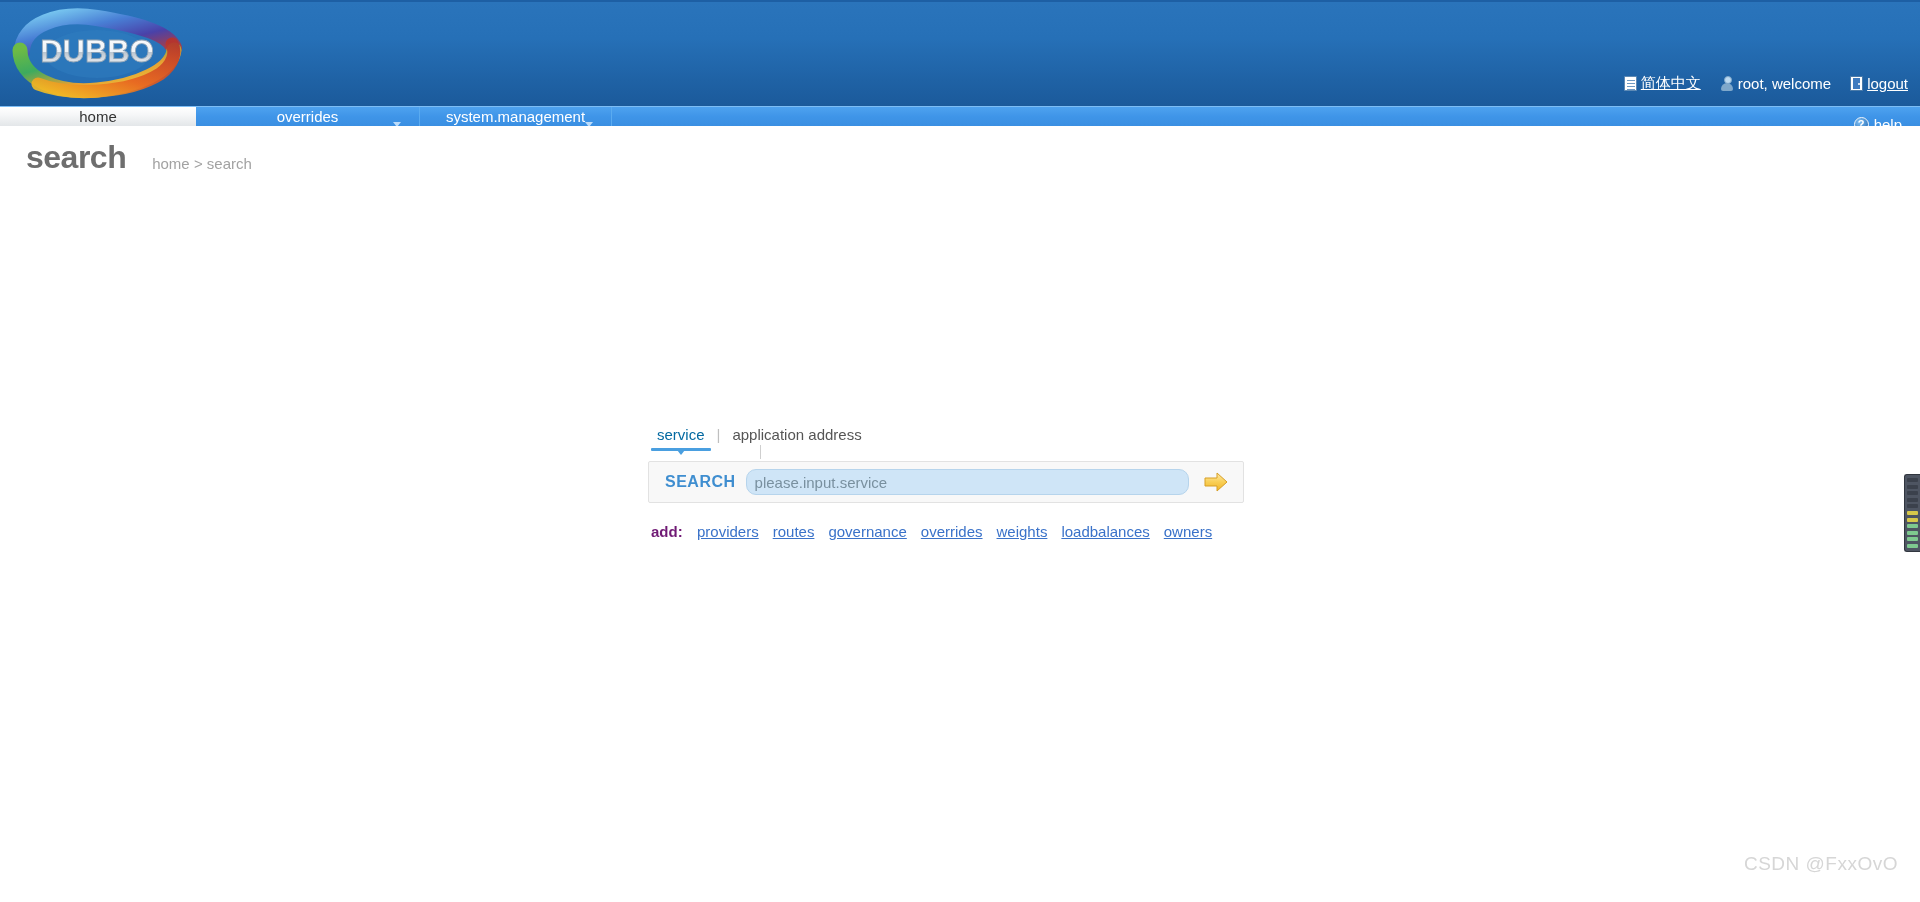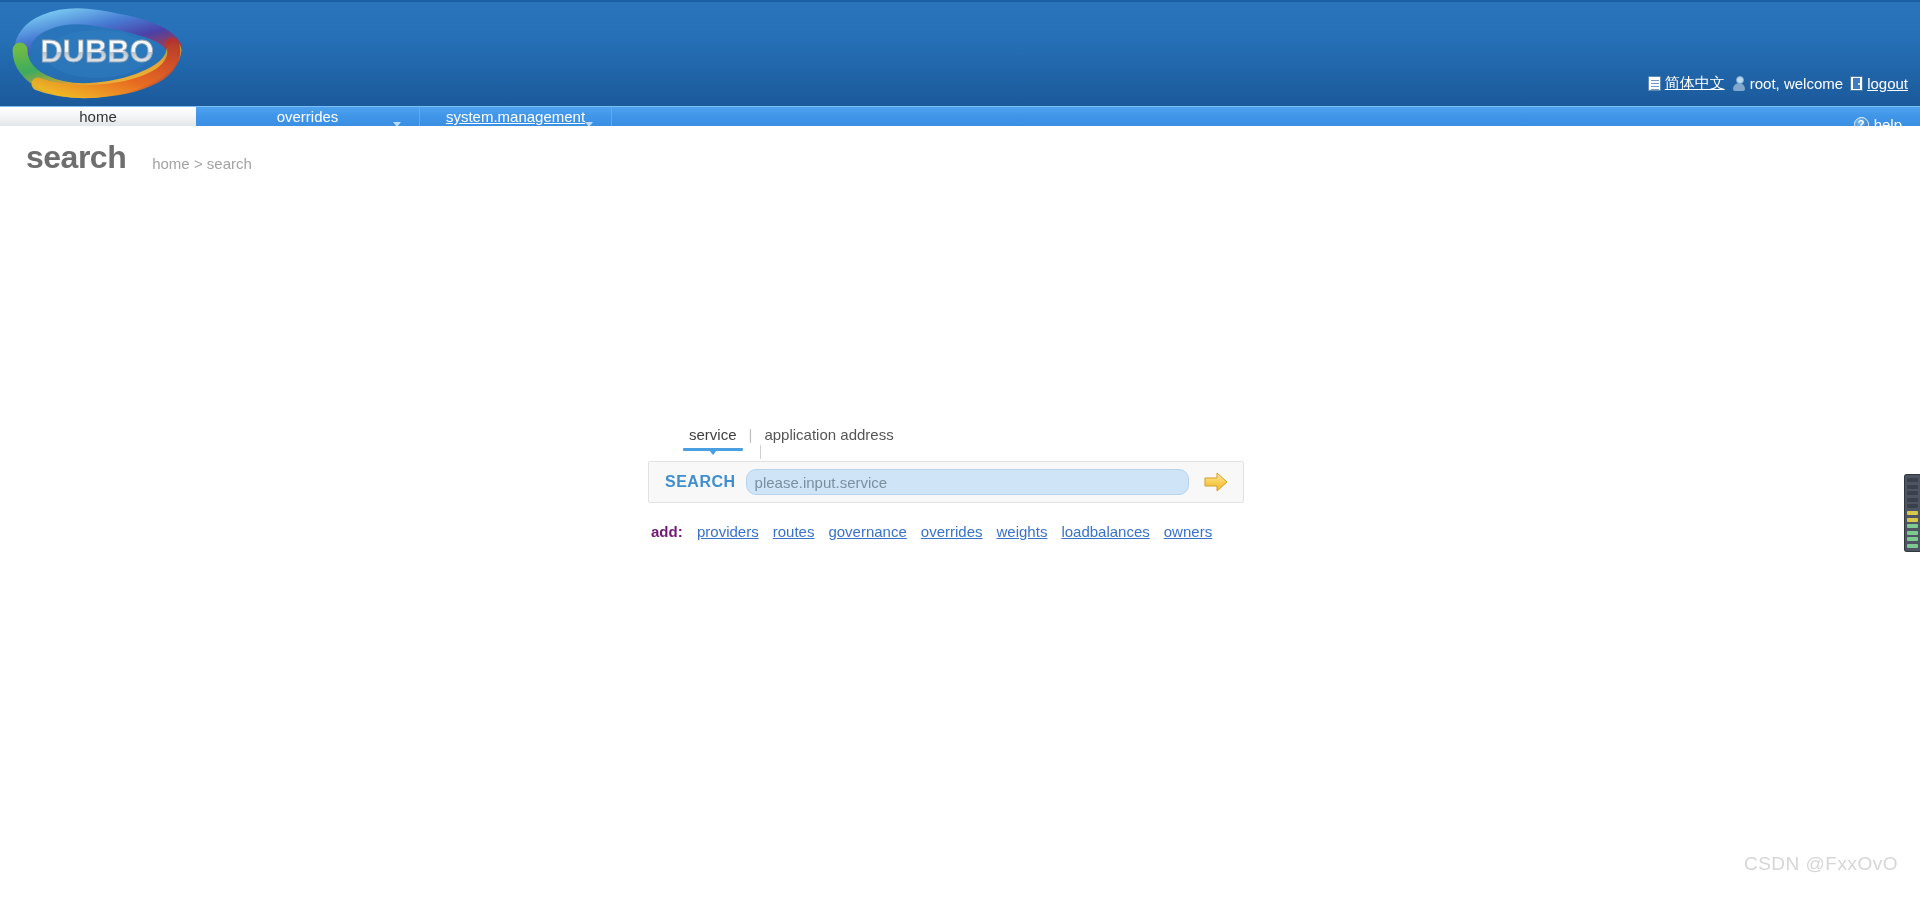--- a/index.html
+++ b/index.html
@@ -29,21 +29,21 @@
     height: 96px;
   }
   .logo-svg { display: block; }
 
   .header-right {
     position: absolute;
     right: 12px;
     top: 72px;
     display: flex;
     align-items: center;
-    gap: 7px;
+    gap: 19px;
     font-size: 15px;
     color: #ffffff;
     justify-content: center;
   }
   .hr-item {
     display: flex;
     align-items: center;
     gap: 4px;
     white-space: nowrap;
   }
@@ -143,21 +143,21 @@
     color: #333333;
     width: 196px;
     padding: 0;
   }
   .nav-tab.with-caret {
     width: 224px;
     border-right: 1px solid #5aabf0;
     padding: 0;
   }
   .nav-tab.tab-governance { width: 224px; }
-  .nav-tab.tab-system { width: 192px; text-decoration: underline; }
+  .nav-tab.tab-system { width: 192px; }
   .nav-label { display: inline-block; }
   .caret {
     position: absolute;
     right: 18px;
     top: 15px;
     width: 0; height: 0;
     border-left: 4px solid transparent;
     border-right: 4px solid transparent;
     border-top: 5px solid #bcdcfa;
   }
@@ -233,22 +233,21 @@
     padding-left: 3px;
     height: 26px;
   }
   .stab {
     color: #555555;
     cursor: pointer;
     position: relative;
     padding: 0 6px 4px 6px;
   }
   .stab.active {
-    color: #404040;
-    margin-left: 32px;
+    color: #0369a1;
   }
   .stab.active::after {
     content: "";
     position: absolute;
     left: 0; right: 0;
     bottom: -4px;
     height: 3px;
     background: #4a9fe0;
     border-radius: 1px;
   }

